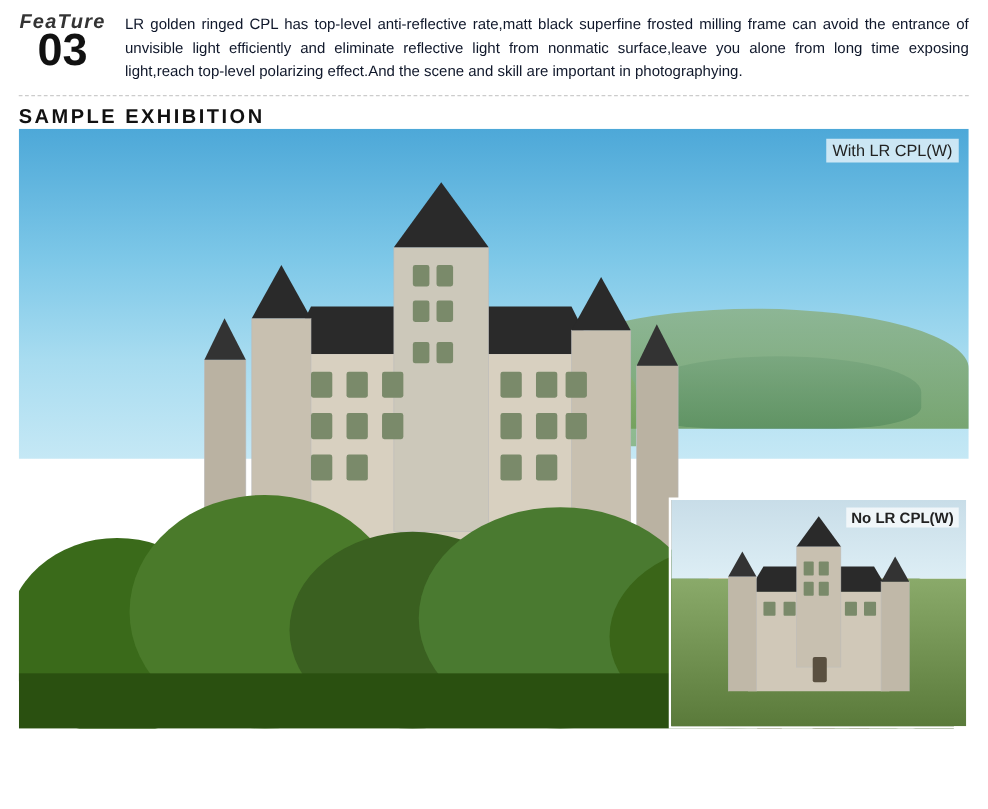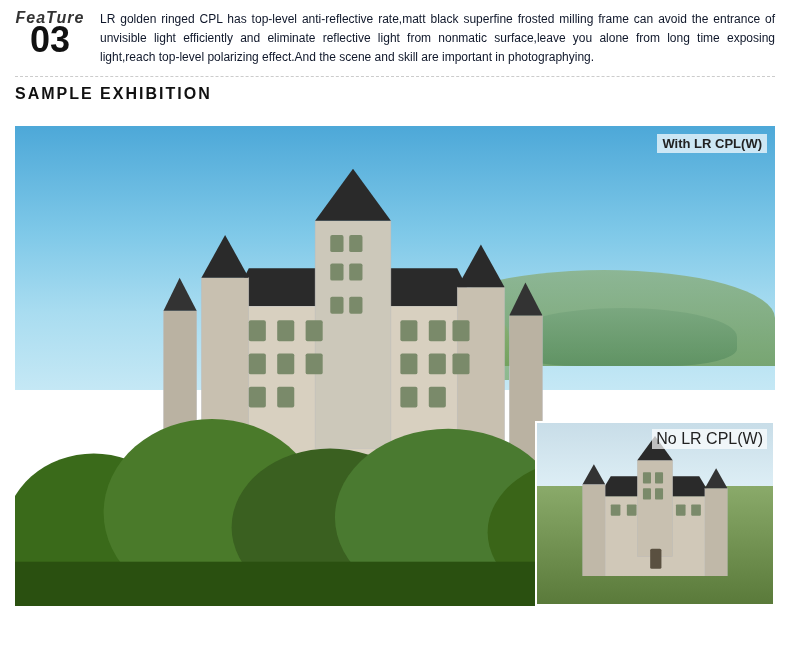--- a/index.html
+++ b/index.html
@@ -64,21 +64,21 @@
       flex: 1;
       text-align: justify;
     }
 
     
     .sample-title {
       font-size: 16px;
       font-weight: bold;
       color: #111;
       letter-spacing: 2px;
-      margin-bottom: 23px;
+      margin-bottom: 0;
     }
 
     
     .image-section {
       position: relative;
       width: 760px;
       height: 480px;
       overflow: hidden;
     }
 
@@ -89,21 +89,21 @@
       position: relative;
       overflow: hidden;
     }
 
     .with-label {
       position: absolute;
       top: 8px;
       right: 8px;
       font-size: 13px;
       color: #222;
-      font-weight: 700;
+      font-weight: 400;
       z-index: 10;
       background: rgba(255,255,255,0.7);
       padding: 2px 5px;
     }
 
     
     .small-image-container {
       position: absolute;
       bottom: 0;
       right: 0;
@@ -111,23 +111,23 @@
       height: 185px;
       border: 2px solid #fff;
       overflow: hidden;
       z-index: 5;
     }
 
     .no-label {
       position: absolute;
       top: 6px;
       right: 6px;
-      font-size: 16px;
+      font-size: 12px;
       color: #222;
-      font-weight: 400;
+      font-weight: 700;
       z-index: 10;
       background: rgba(255,255,255,0.7);
       padding: 1px 4px;
     }
 
     
     .watermark {
       position: absolute;
       top: 50%;
       left: 50%;

